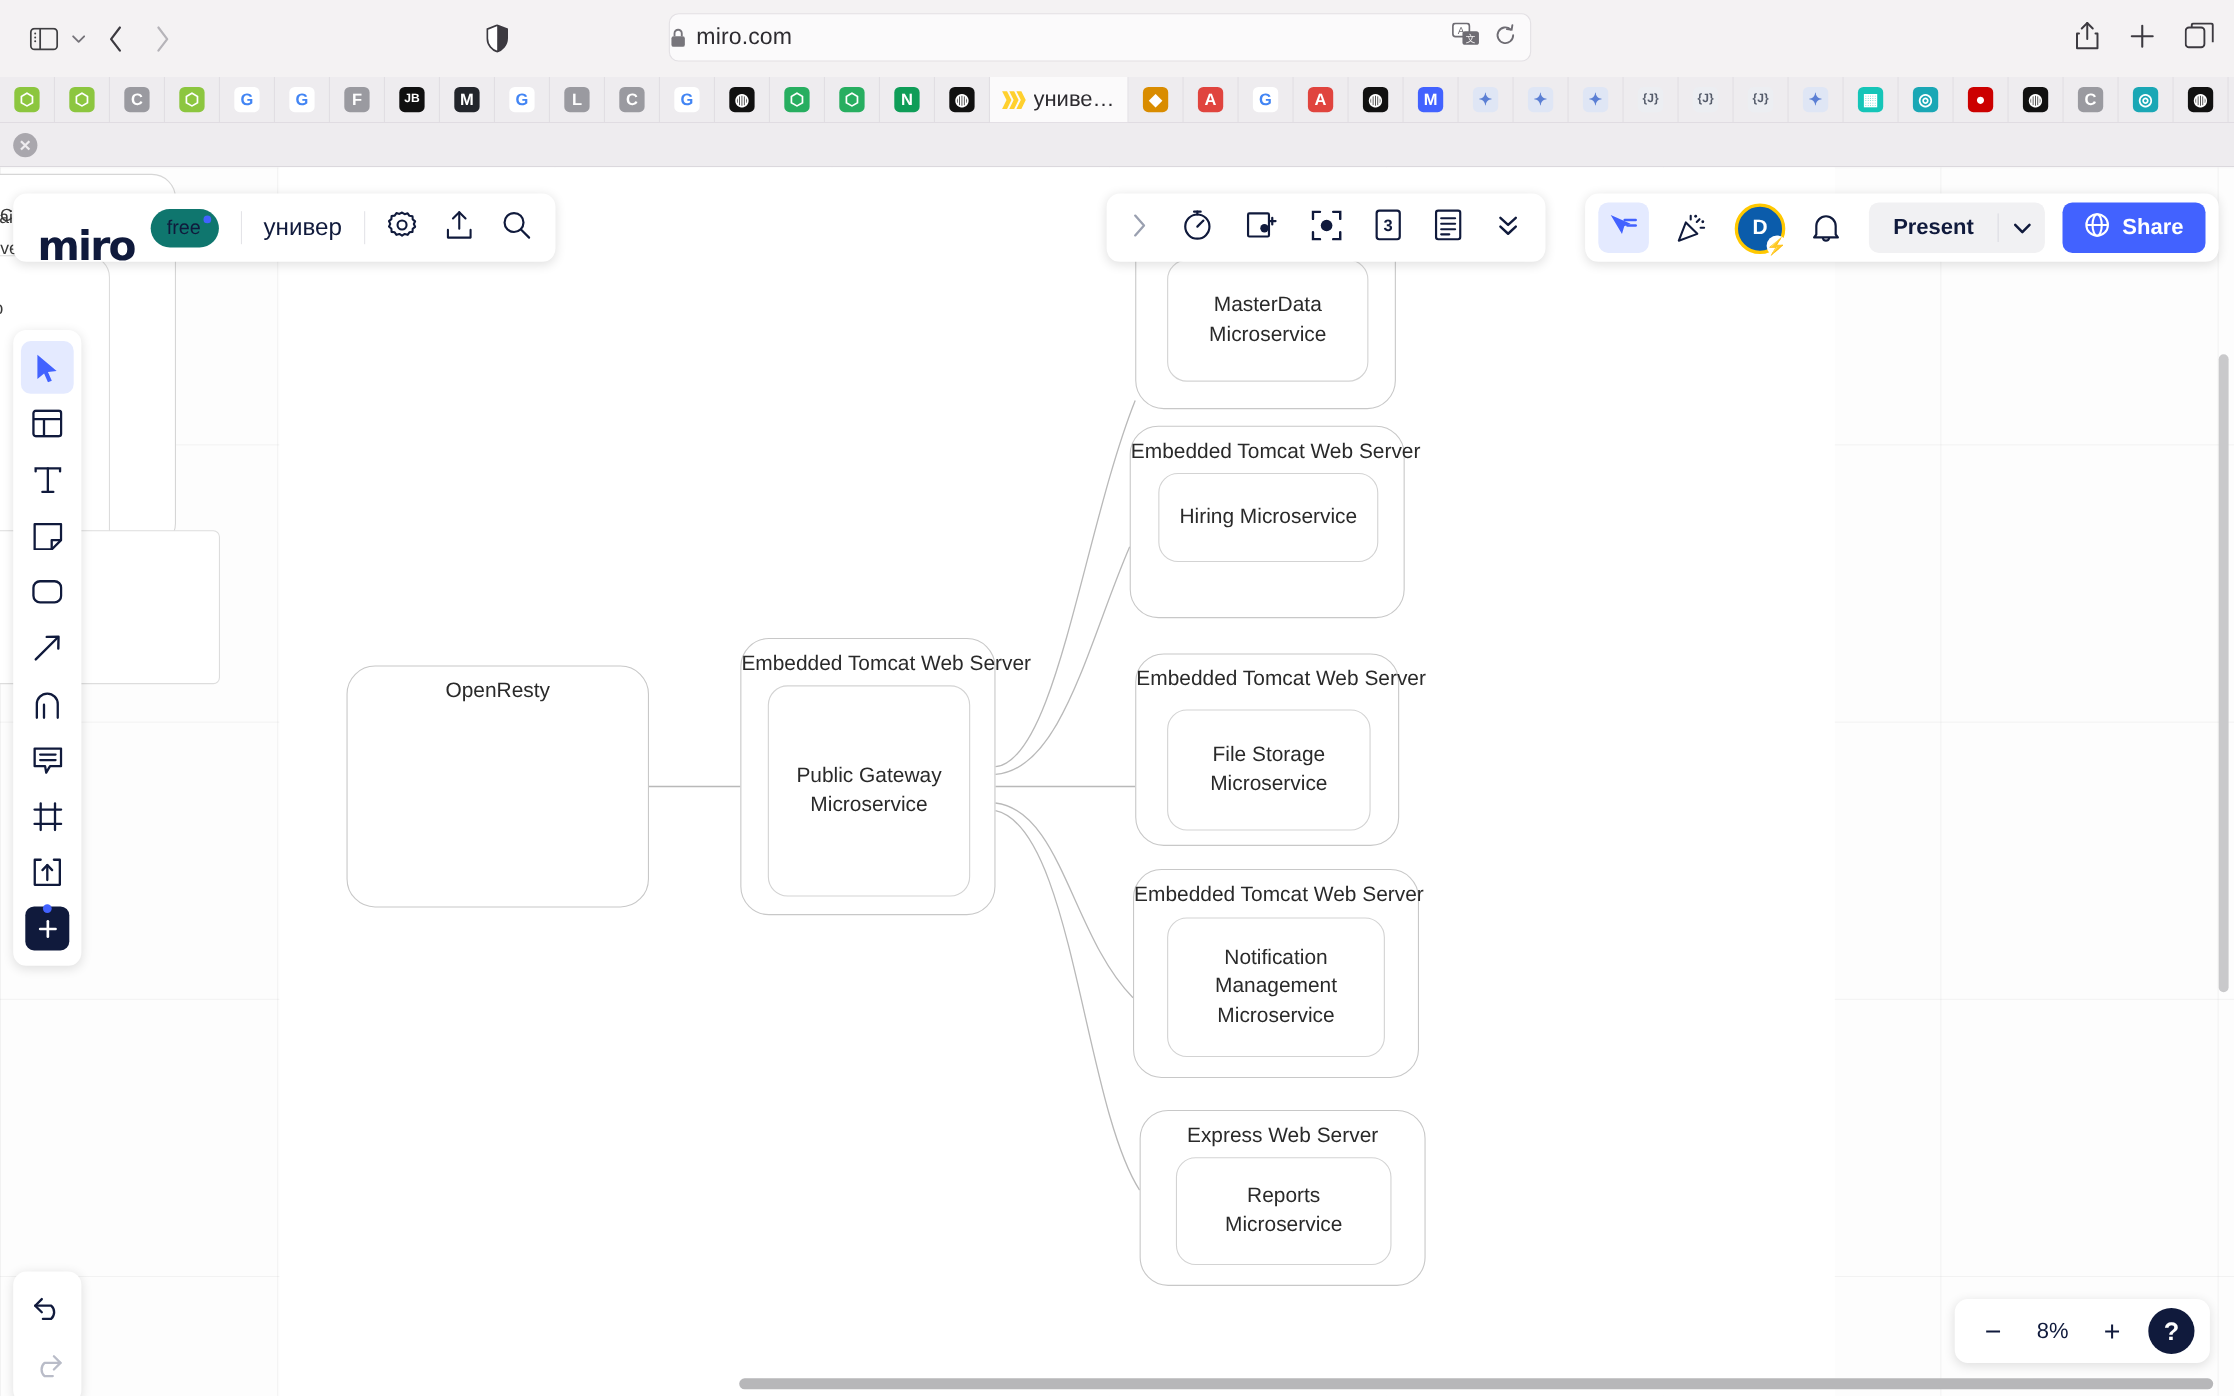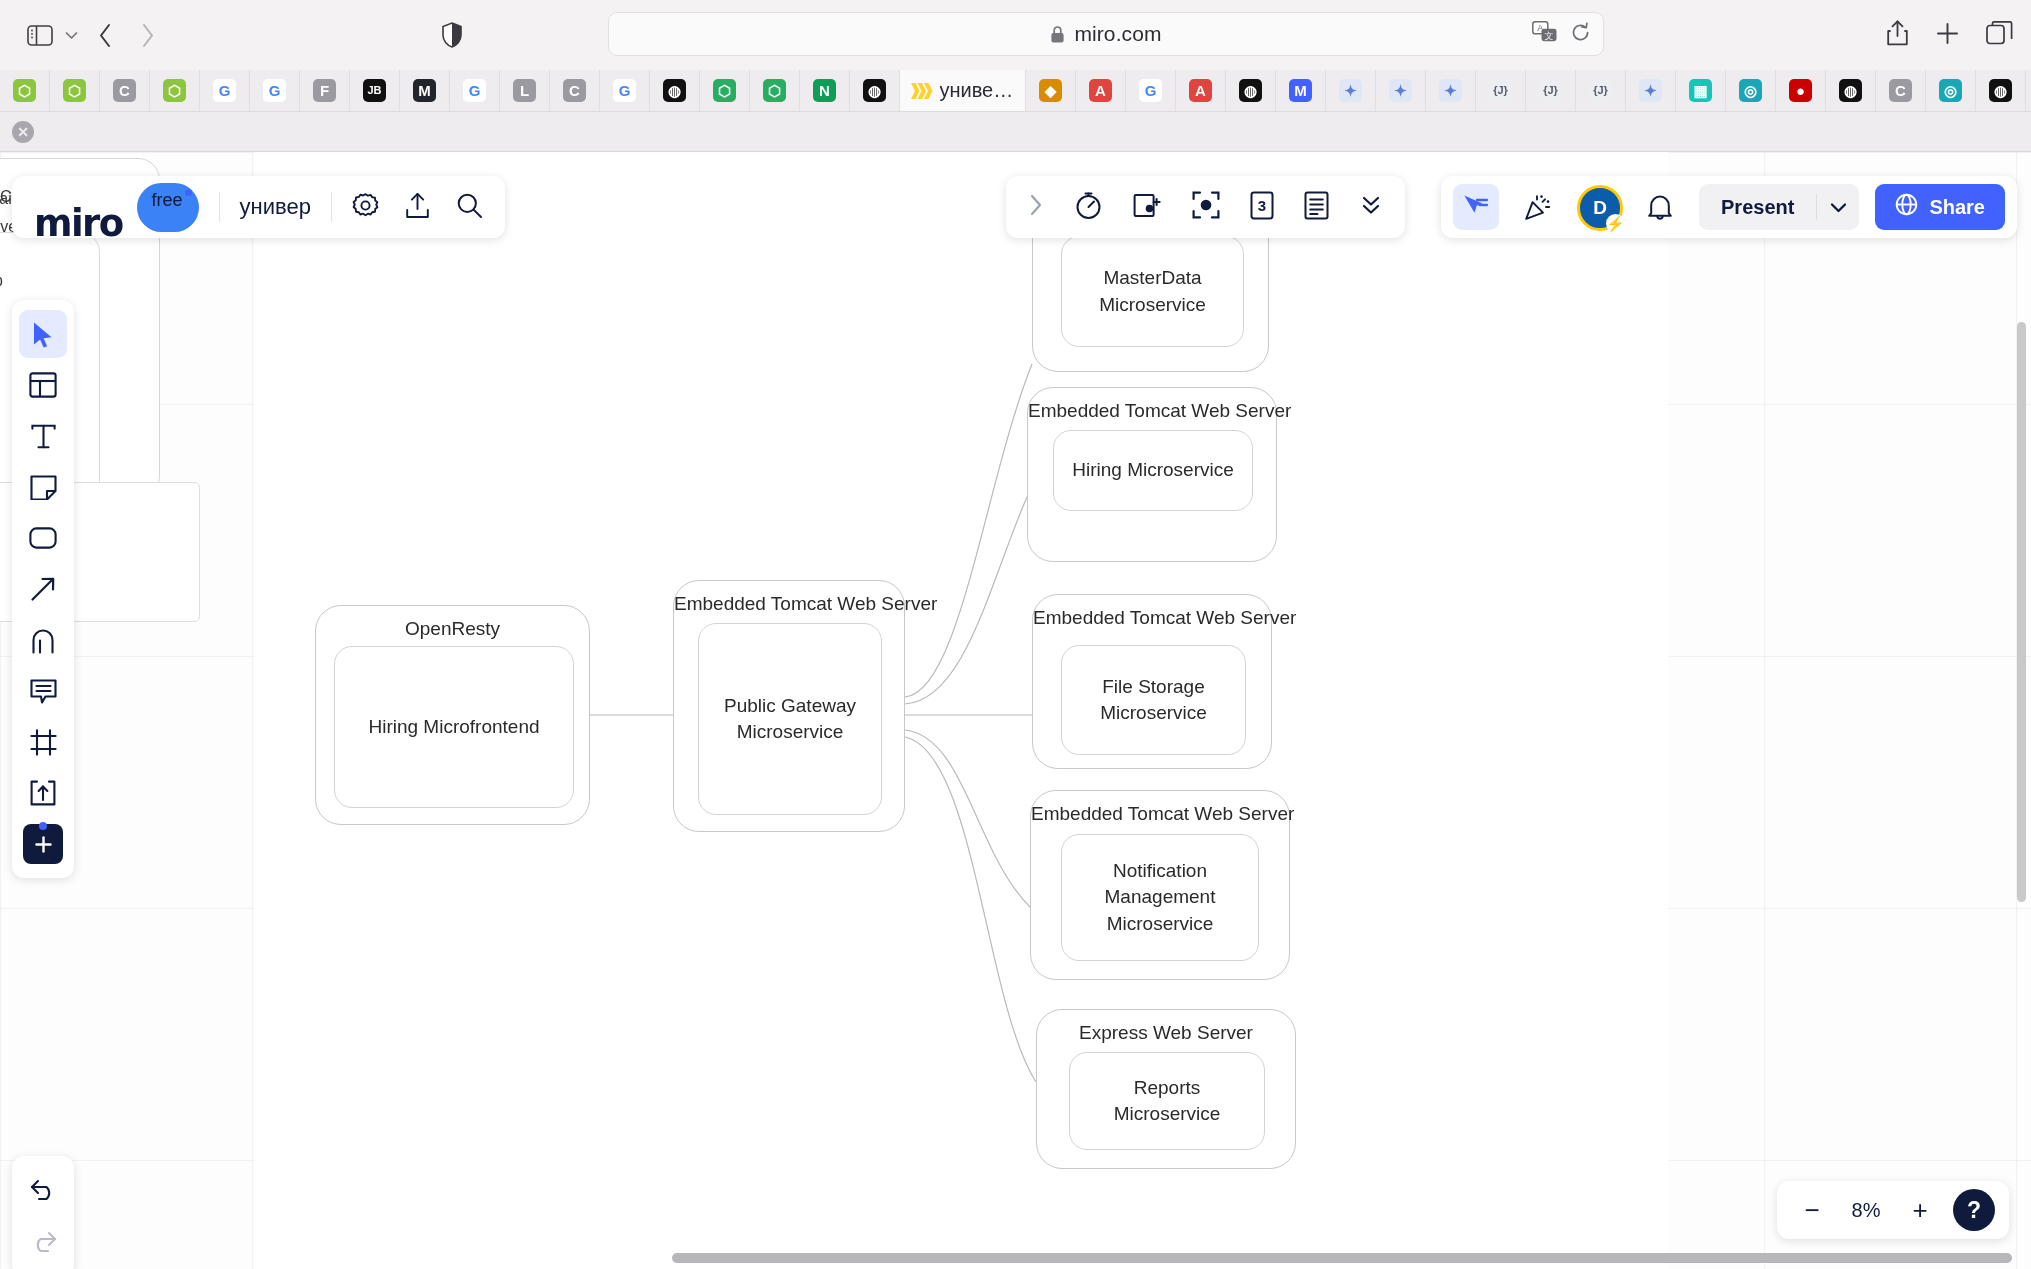--- a/index.html
+++ b/index.html
@@ -28,25 +28,25 @@
     color: #3f3f42;
   }
   .sidebar-toggle { width: 36px; height: 30px; }
   .chev-small { width: 26px; height: 30px; color: #76747a; }
   .nav-back { width: 42px; height: 34px; color: #3c3a40; }
   .nav-fwd { width: 42px; height: 34px; color: #b6b4b9; }
   .shield-ico { width: 44px; height: 34px; margin-left: 262px; color: #3c3a40; }
 
   .urlbar {
     position: absolute; left: 608px; top: 12px;
-    width: 996px; height: 44px;
+    width: 784px; height: 44px;
     background: #fbfafb;
     border: 1px solid #e3e0e4;
     border-radius: 9px;
-    display: flex; align-items: center; justify-content: center;
+    display: flex; align-items: center; justify-content: flex-start;
     gap: 9px;
   }
   .urlbar .lock { color: #77757b; display: flex; align-items: center; }
   .urlbar .url-text {
     font-size: 21px; color: #2e2c31; letter-spacing: .1px;
   }
   .urlbar-actions {
     position: absolute; right: 12px; top: 50%; transform: translateY(-50%);
     display: flex; align-items: center; gap: 12px; color: #6e6c73;
   }
@@ -159,22 +159,22 @@
     padding: 0 22px; gap: 0;
     z-index: 40;
   }
   .miro-logo {
     font-size: 37px; font-weight: 700; color: #101a3c;
     letter-spacing: -1.6px; line-height: 1;
     font-family: "DejaVu Sans", sans-serif;
     margin-top: 33px;
   }
   .free-badge {
-    margin-left: 14px; background: #3b82f6; border-radius: 999px;
-    padding: 7px 16px 21px 15px; position: relative;
+    margin-left: 14px; background: #0f766e; border-radius: 999px;
+    padding: 7px 16px 7px 15px; position: relative;
     display: flex; align-items: flex-end;
   }
   .free-badge span { font-size: 18px; color: #101a3c; font-weight: 500; }
   .free-dot {
     width: 7px; height: 7px; border-radius: 50%;
     background: #4262ff; position: absolute; right: 7px; top: 6px;
   }
   .hdr-div { width: 1px; height: 30px; background: #e4e4e8; margin: 0 20px; }
   .board-name { font-size: 22px; color: #101a3c; font-weight: 400; }
   .hdr-icons { display: flex; align-items: center; gap: 26px; color: #101a3c; }
@@ -658,23 +658,20 @@
         <path d="M905 552 C 965 548, 990 430, 1027 345"></path>
         <path d="M905 563 L1032 563"></path>
         <path d="M905 578 C 965 585, 975 700, 1030 755"></path>
         <path d="M905 585 C 975 600, 985 850, 1036 930"></path>
       </g>
     </svg>
 
     <div id="diagram-layer">
         <div class="node-outer" style="left: 315px; top: 453px; width: 275px; height: 220px;">
           <div class="node-title" style="top: 12px;">OpenResty</div>
-          <div class="node-inner" style="left: 18px; top: 40px; width: 240px; height: 162px;">
-            <div class="node-label">Hiring Microfrontend</div>
-          </div>
         </div>
         <div class="node-outer" style="left: 673px; top: 428px; width: 232px; height: 252px;">
           <div class="node-title" style="top: 12px;">Embedded Tomcat Web Server</div>
           <div class="node-inner" style="left: 24px; top: 42px; width: 184px; height: 192px;">
             <div class="node-label">Public Gateway Microservice</div>
           </div>
         </div>
         <div class="node-outer" style="left: 1032px; top: 40px; width: 237px; height: 180px;">
           <div class="node-title" style="top: 12px;">Embedded Tomcat Web Server</div>
           <div class="node-inner" style="left: 28px; top: 43px; width: 183px; height: 111px;">

